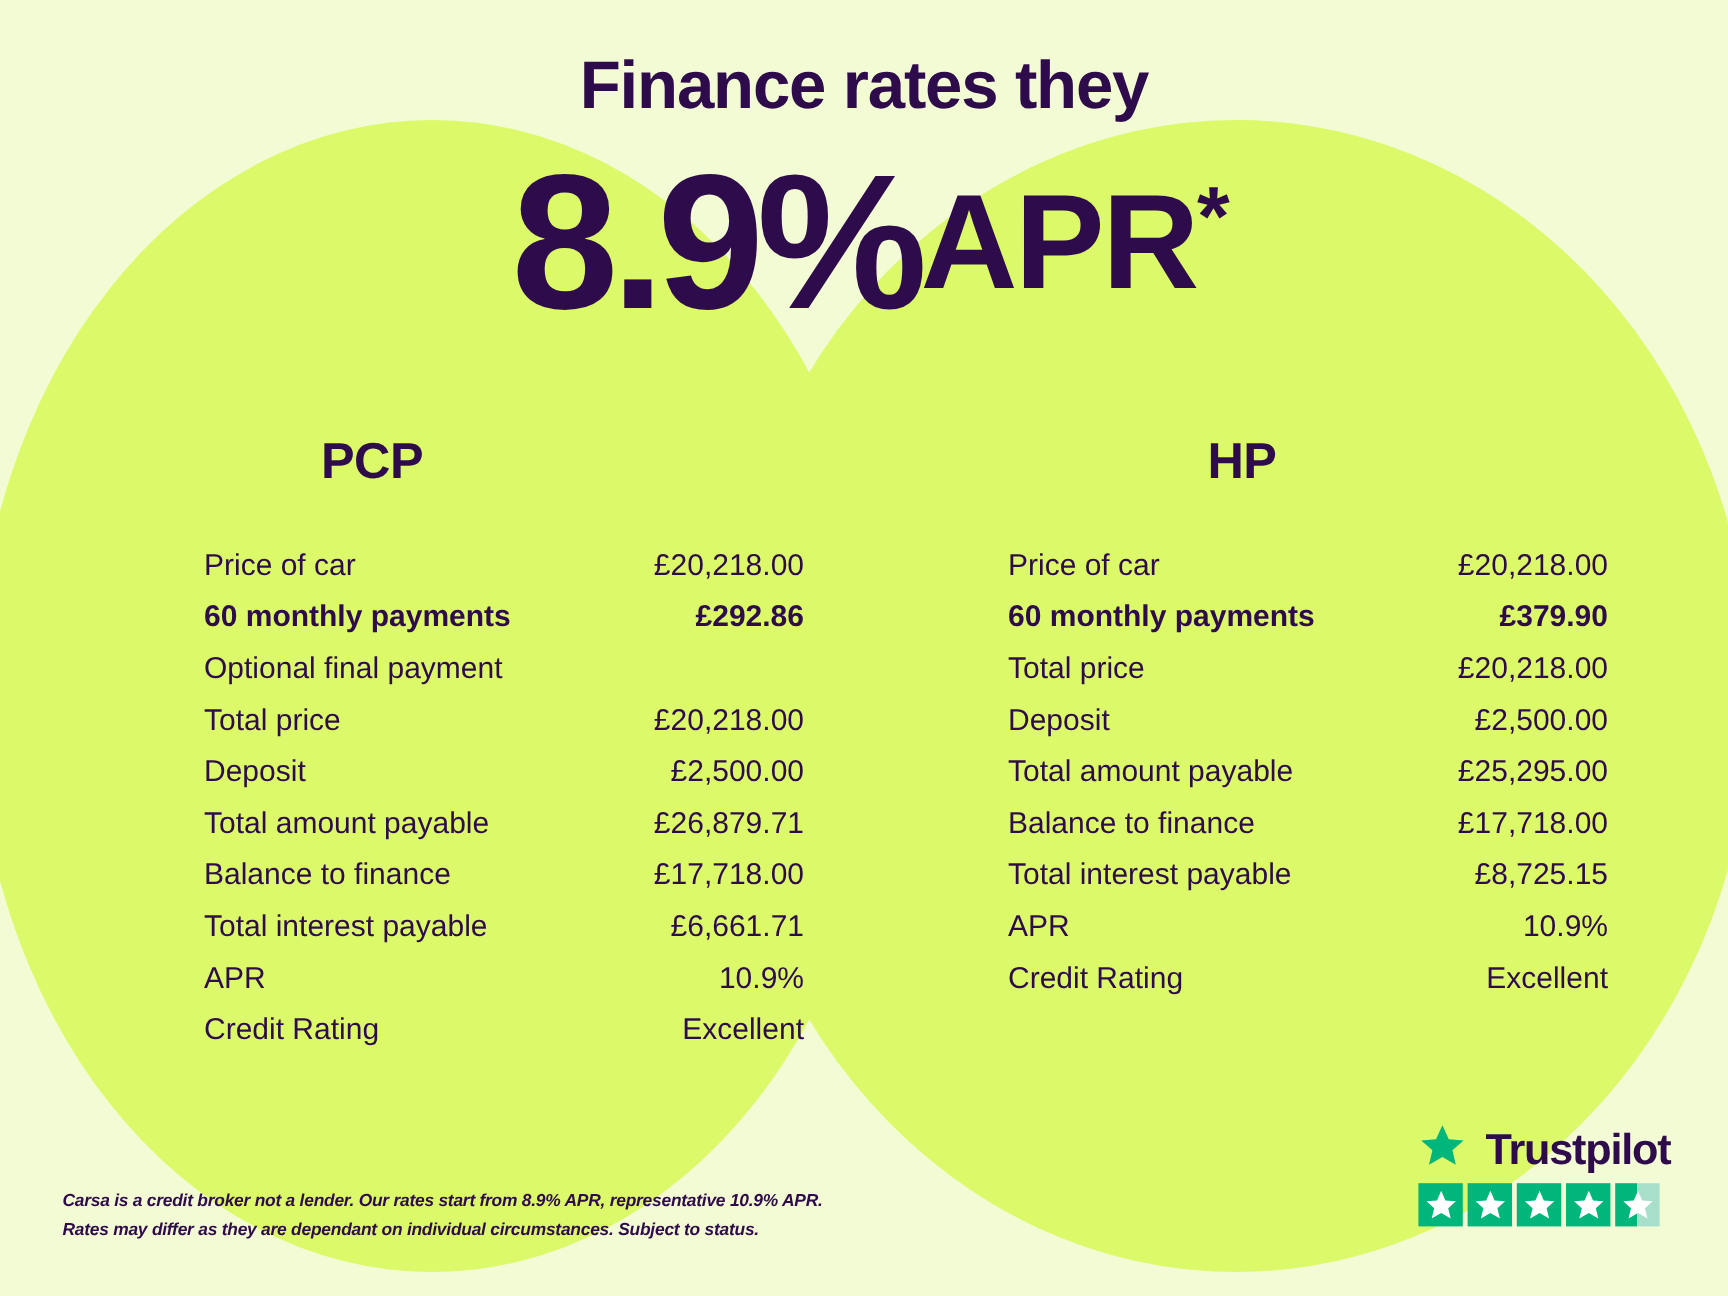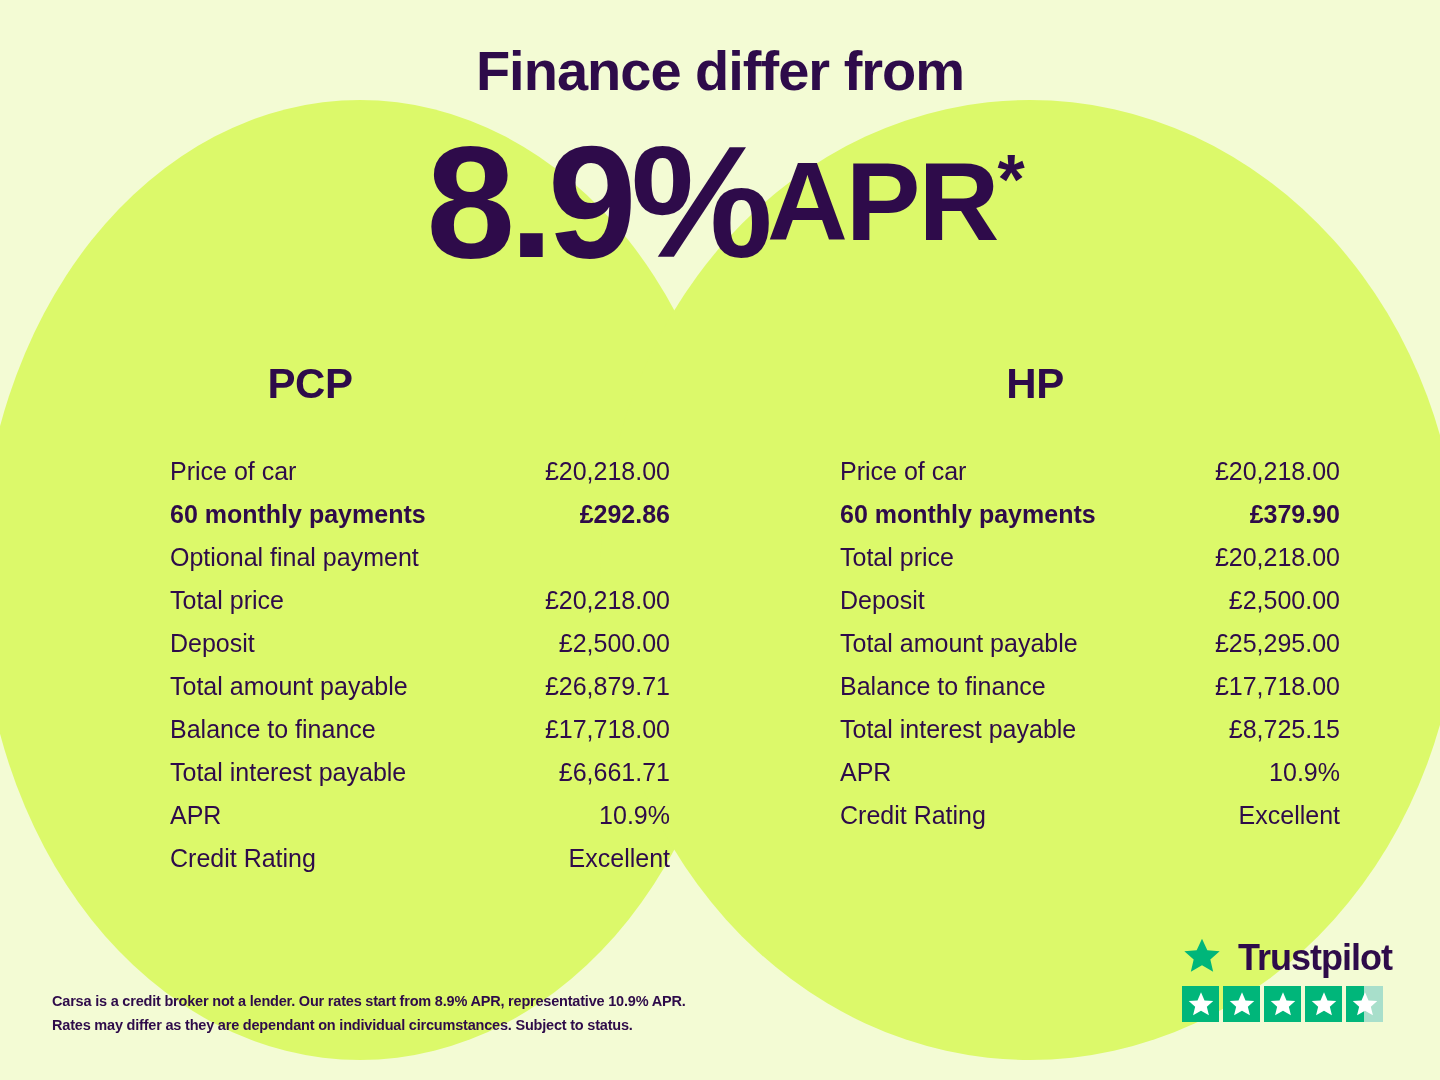--- a/index.html
+++ b/index.html
@@ -128,20 +128,21 @@
   .disclaimer {
     position: absolute;
     left: 52px;
     bottom: 42px;
     width: 760px;
     font-size: 14.5px;
     line-height: 1.7;
     font-weight: bold;
     color: #2e0b4a;
     letter-spacing: -0.2px;
+    font-style: italic;
   }
 
   .trustpilot {
     position: absolute;
     right: 48px;
     bottom: 58px;
     width: 210px;
   }
   .tp-top {
     display: flex;
@@ -177,21 +178,21 @@
 </head>
 <body>
 
 <div class="blob-layer">
   <div class="blob blob-left"></div>
   <div class="blob blob-right"></div>
 </div>
 
 <div class="content">
 
-  <div class="headline">Finance differ from</div>
+  <div class="headline">Finance rates they</div>
 
   <div class="apr-line">
     <span class="apr-number">8.9%</span><span class="apr-text">APR</span><span class="apr-star">*</span>
   </div>
 
   <div class="columns">
 
     <div class="col col-left">
       <div class="col-title">PCP</div>
       <div class="col-inner">

